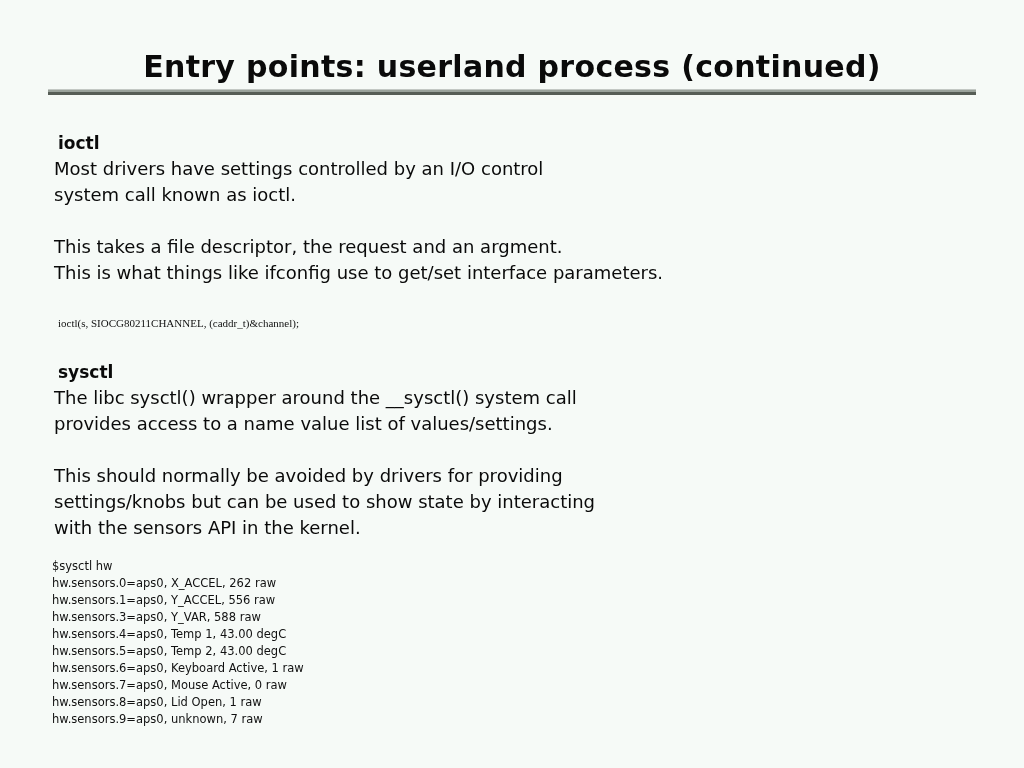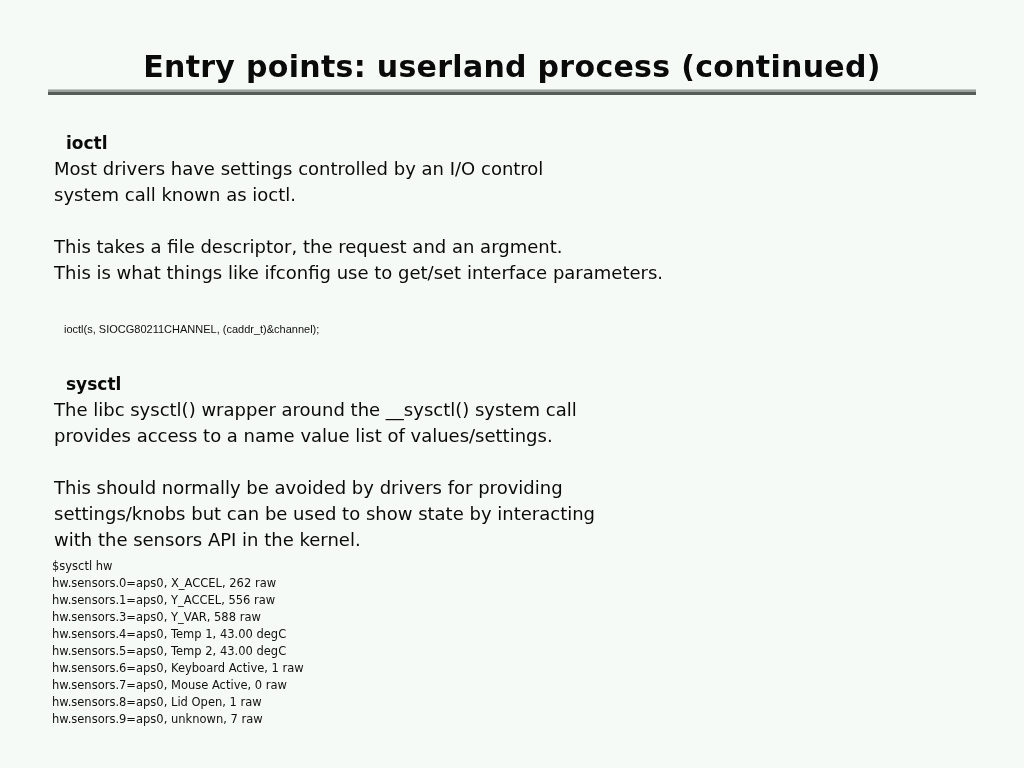--- a/index.html
+++ b/index.html
@@ -58,41 +58,41 @@
     left: 54px;
     top: 132px;
     width: 930px;
   }
 
   .section-head {
     font-family: "DejaVu Sans", sans-serif;
     font-size: 17px;
     font-weight: bold;
     line-height: 22px;
-    margin: 0 0 2px 12px;
+    margin: 0 0 2px 4px;
     color: #0a0a0a;
   }
 
   .para {
     font-family: "DejaVu Sans", sans-serif;
     font-size: 18px;
     font-weight: normal;
     line-height: 26px;
     margin: 0;
     color: #0a0a0a;
     white-space: pre-line;
   }
 
   .spacer-md { height: 26px; }
 
   .code-line {
-    font-family: Liberation Sans, sans-serif;
+    font-family: Liberation Serif, serif;
     font-size: 11px;
     line-height: 15px;
-    margin: 10px;
+    margin: 4px;
     color: #111111;
     white-space: nowrap;
   }
 
   
   .console-block {
     position: absolute;
     left: 52px;
     top: 558px;
     width: 520px;

